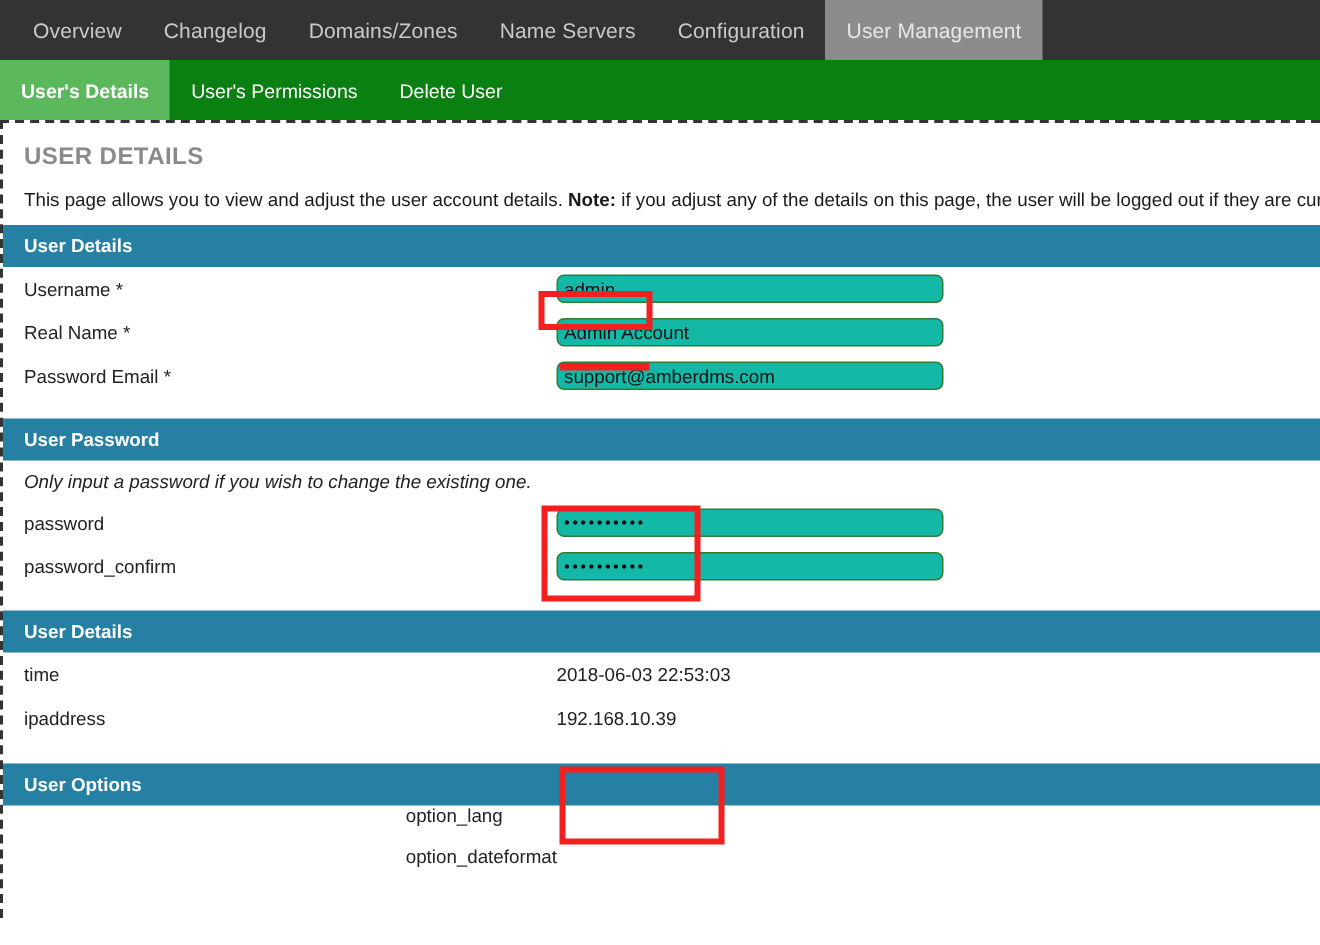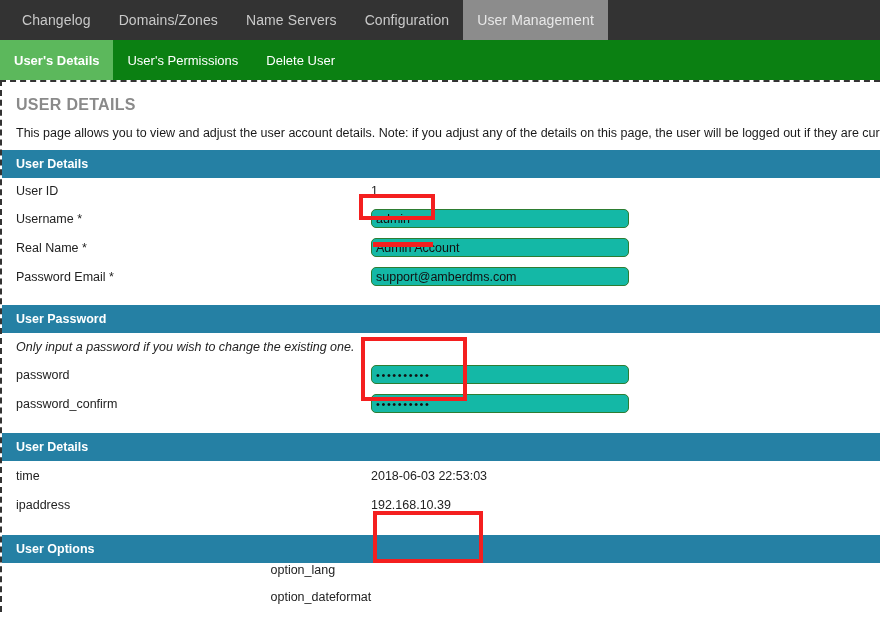--- a/index.html
+++ b/index.html
@@ -76,21 +76,21 @@
     font-weight: bold;
     letter-spacing: .3px;
     padding: 14px 0 0 14px;
   }
   .page-intro {
     padding: 12px 0 10px 14px;
     font-size: 12.5px;
     white-space: nowrap;
     color: #1a1a1a;
   }
-  .page-intro b { font-weight: normal; }
+  .page-intro b { font-weight: bold; }
 
   .section-head {
     background: #2580a4;
     color: #ffffff;
     font-weight: bold;
     font-size: 12.5px;
     padding: 4px 0 4px 14px;
     margin: 0;
     height: 20px;
     line-height: 20px;
@@ -173,20 +173,23 @@
     height: 5px;
     pointer-events: none;
     z-index: 20;
   }
 </style>
 </head>
 <body>
 
 <div class="topnav">
   <div class="topnav-item">
+      <span>Overview</span>
+    </div>
+  <div class="topnav-item">
       <span>Changelog</span>
     </div>
   <div class="topnav-item">
       <span>Domains/Zones</span>
     </div>
   <div class="topnav-item">
       <span>Name Servers</span>
     </div>
   <div class="topnav-item">
       <span>Configuration</span>
@@ -209,24 +212,20 @@
 </div>
 
 <div class="content">
 
   <div class="page-title">USER DETAILS</div>
 
   <div class="page-intro"><span>This page allows you to view and adjust the user account details. </span><b>Note:</b><span> if you adjust any of the details on this page, the user will be logged out if they are cur</span></div>
 
   <div class="section-head">User Details</div>
 
-  <div class="row">
-    <div class="row-label">User ID</div>
-    <div class="row-value">1</div>
-  </div>
 
   <div class="row tall">
     <div class="row-label">Username *</div>
     <input class="field" type="text" value="admin" style="">
   </div>
 
   <div class="row tall">
     <div class="row-label">Real Name *</div>
     <input class="field" type="text" value="Admin Account" style="">
   </div>

